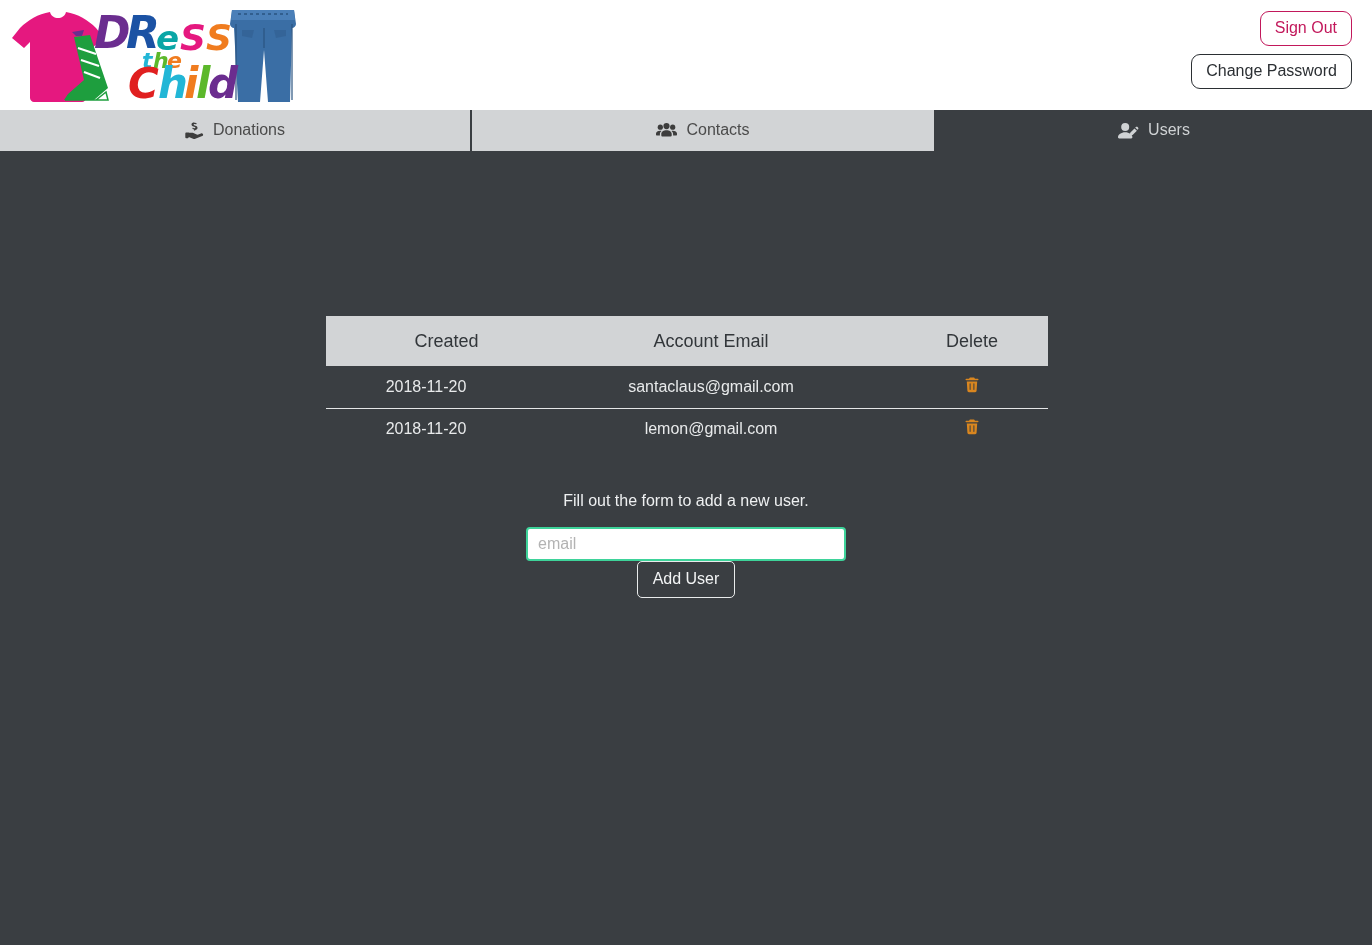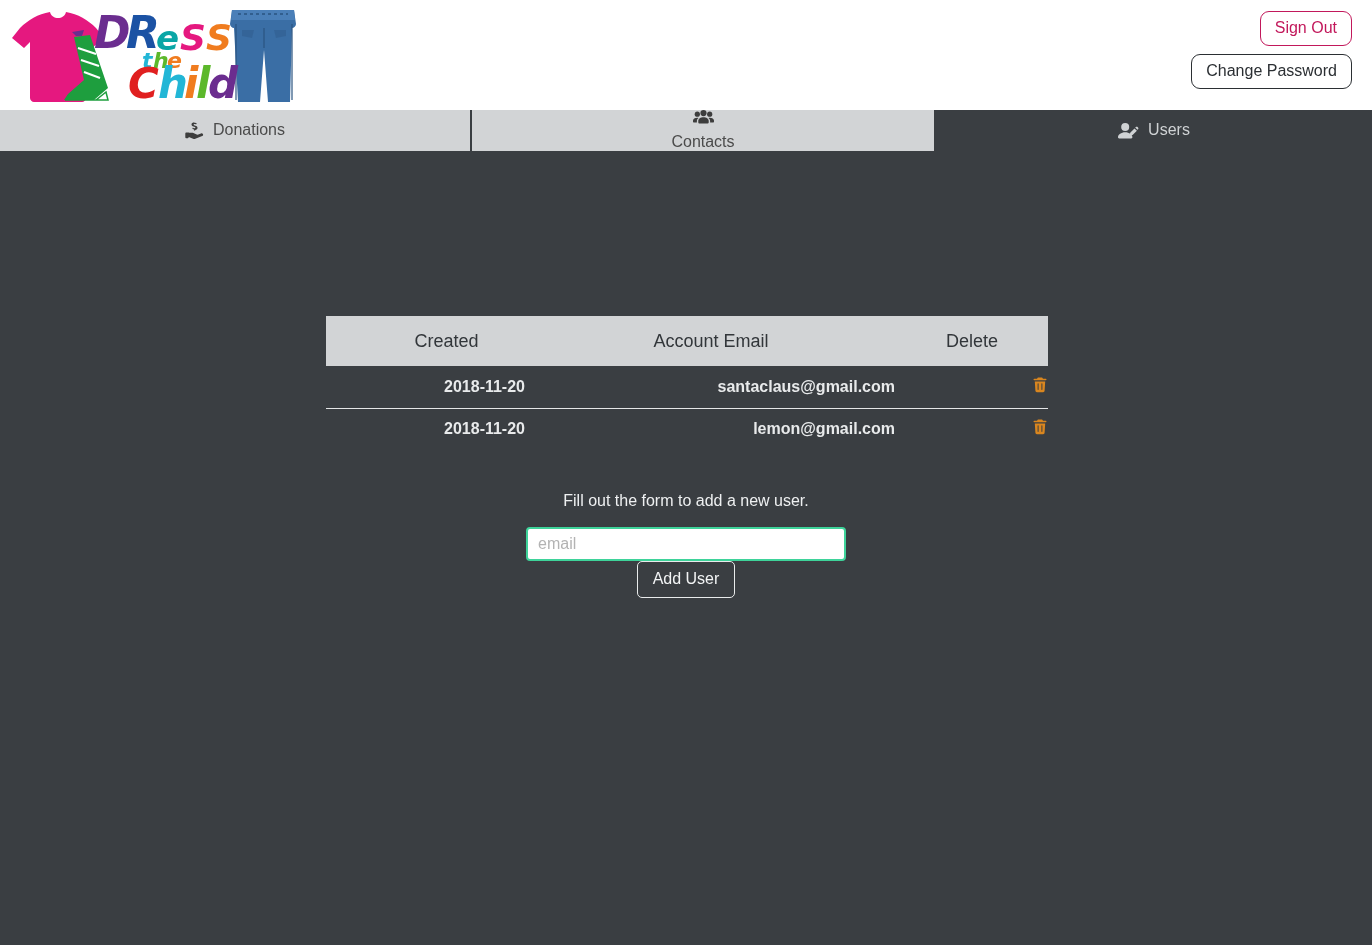--- a/index.html
+++ b/index.html
@@ -80,21 +80,21 @@
   .tab-inactive {
     background: #d2d4d6;
     color: #4b4b4b;
     text-align: center;
   }
   .tab-active {
     background: #3a3e42;
     color: #cfd2d4;
   }
   #tab-donations { left: 0; width: 470px; }
-  #tab-contacts  { left: 472px; width: 462px; flex-direction: column; }
+  #tab-contacts  { left: 472px; width: 462px; }
   #tab-users     { left: 936px; width: 436px; }
 
   .tab-icon { display: flex; align-items: center; }
   .tab-icon svg { display: block; }
   .tab-label { line-height: 1; padding-bottom: 1px; }
 
   
   .main {
     position: relative;
     width: 100%;
@@ -115,23 +115,22 @@
     font-weight: normal;
     font-size: 18px;
     height: 50px;
     text-align: center;
     vertical-align: middle;
   }
   .users-table td {
     color: #e8eaeb;
     font-size: 16px;
     height: 42px;
-    text-align: right;
+    text-align: center;
     vertical-align: middle;
-    font-weight: bold;
   }
   .users-table tbody tr:first-child td {
     border-bottom: 1px solid #e4e6e7;
   }
   .col-created { width: 200px; padding-left: 42px; }
   .col-email   { width: 370px; }
   .col-delete  { width: 152px; }
 
   .trash-btn {
     background: none;

